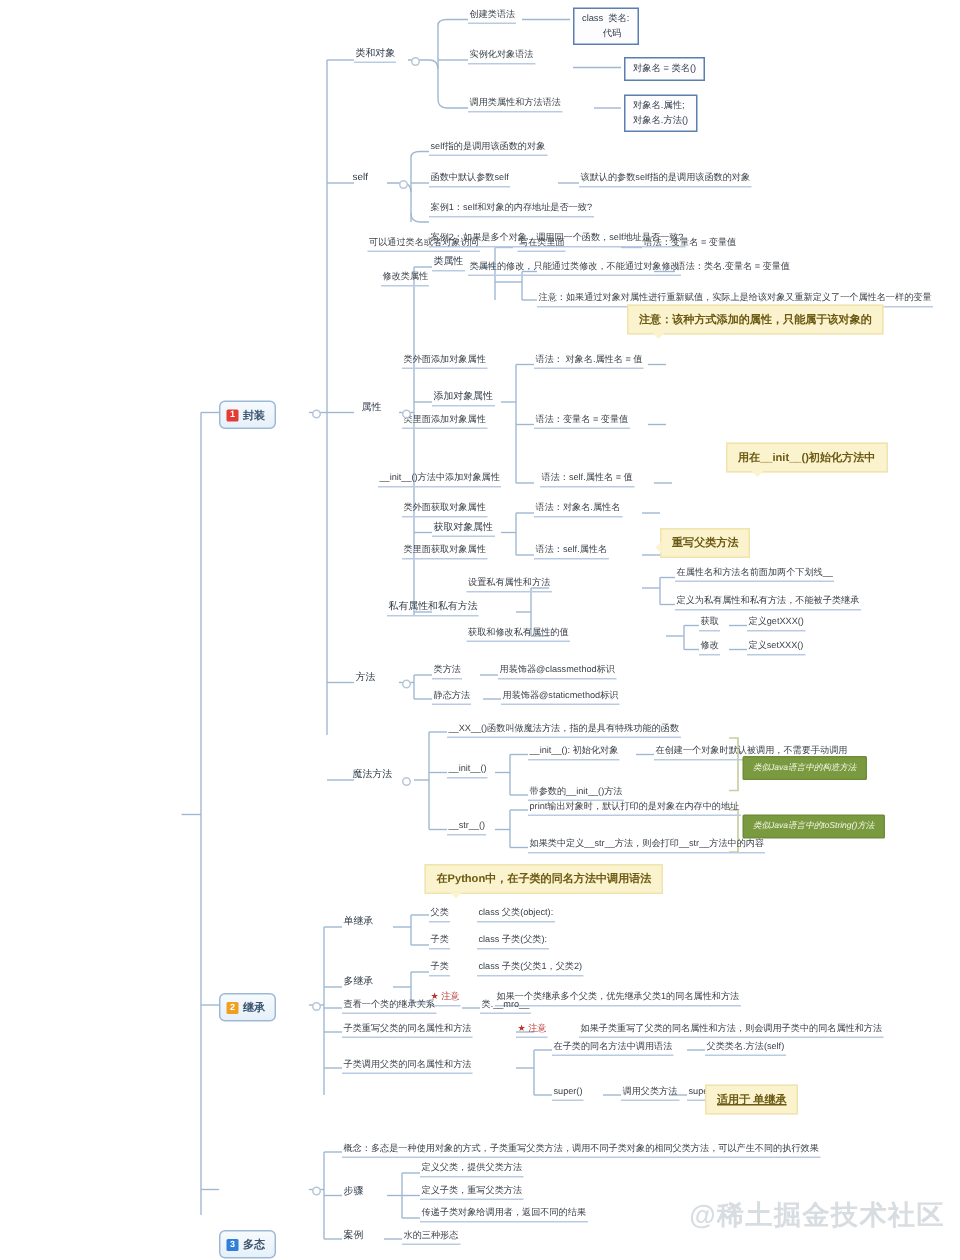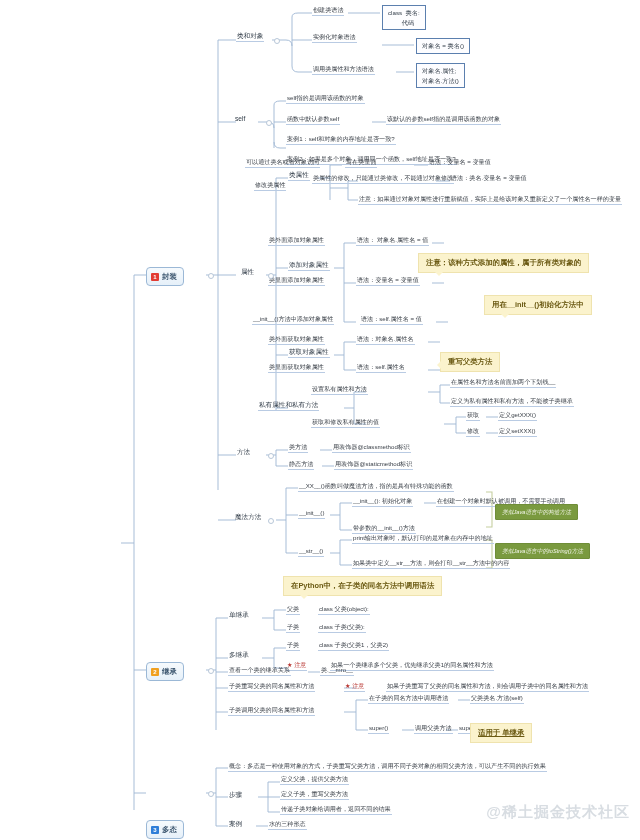--- a/index.html
+++ b/index.html
@@ -79,21 +79,21 @@
   }
 
   
   .dot{
     position:absolute;width:4px;height:4px;border-radius:50%;
     border:.8px solid #b8c7d8;background:#fff;
   }
 
   .watermark{
     position:absolute;right:10px;bottom:18px;
-    font-size:15px;color:#d8dde2;letter-spacing:1px;font-weight:bold;
+    font-size:18px;color:#d8dde2;letter-spacing:1px;font-weight:bold;
   }
 </style>
 </head>
 <body>
 
 <div id="canvas">
 
   <svg class="links">
     <g fill="none" stroke="#9db6d2" stroke-width="0.9">
 
@@ -300,21 +300,21 @@
   <div class="node lvl1" style="left:258px;top:400px;">私有属性和私有方法</div>
   <div class="node" style="left:311px;top:384px;">设置私有属性和方法</div>
   <div class="node" style="left:450px;top:377px;">在属性名和方法名前面加两个下划线__</div>
   <div class="node" style="left:450px;top:396px;">定义为私有属性和私有方法，不能被子类继承</div>
   <div class="node" style="left:311px;top:417px;">获取和修改私有属性的值</div>
   <div class="node" style="left:466px;top:410px;">获取</div>
   <div class="node" style="left:498px;top:410px;">定义getXXX()</div>
   <div class="node" style="left:466px;top:426px;">修改</div>
   <div class="node" style="left:498px;top:426px;">定义setXXX()</div>
 
-  <div class="callout" style="left:418px;top:253px;">注意：该种方式添加的属性，属于所有类对象的</div>
+  <div class="callout" style="left:418px;top:203px;">注意：该种方式添加的属性，只能属于该对象的</div>
   <div class="callout" style="left:440px;top:295px;margin-left:44px;">用在__init__()初始化方法中</div>
   <div class="callout pl" style="left:440px;top:352px;">重写父类方法</div>
 
   <div class="node lvl1 nb" style="left:236px;top:447px;">方法</div>
   <div class="node" style="left:288px;top:442px;">类方法</div>
   <div class="node" style="left:332px;top:442px;">用装饰器@classmethod标识</div>
   <div class="node" style="left:288px;top:459px;">静态方法</div>
   <div class="node" style="left:334px;top:459px;">用装饰器@staticmethod标识</div>
 
   <div class="node lvl1 nb" style="left:234px;top:512px;">魔法方法</div>

